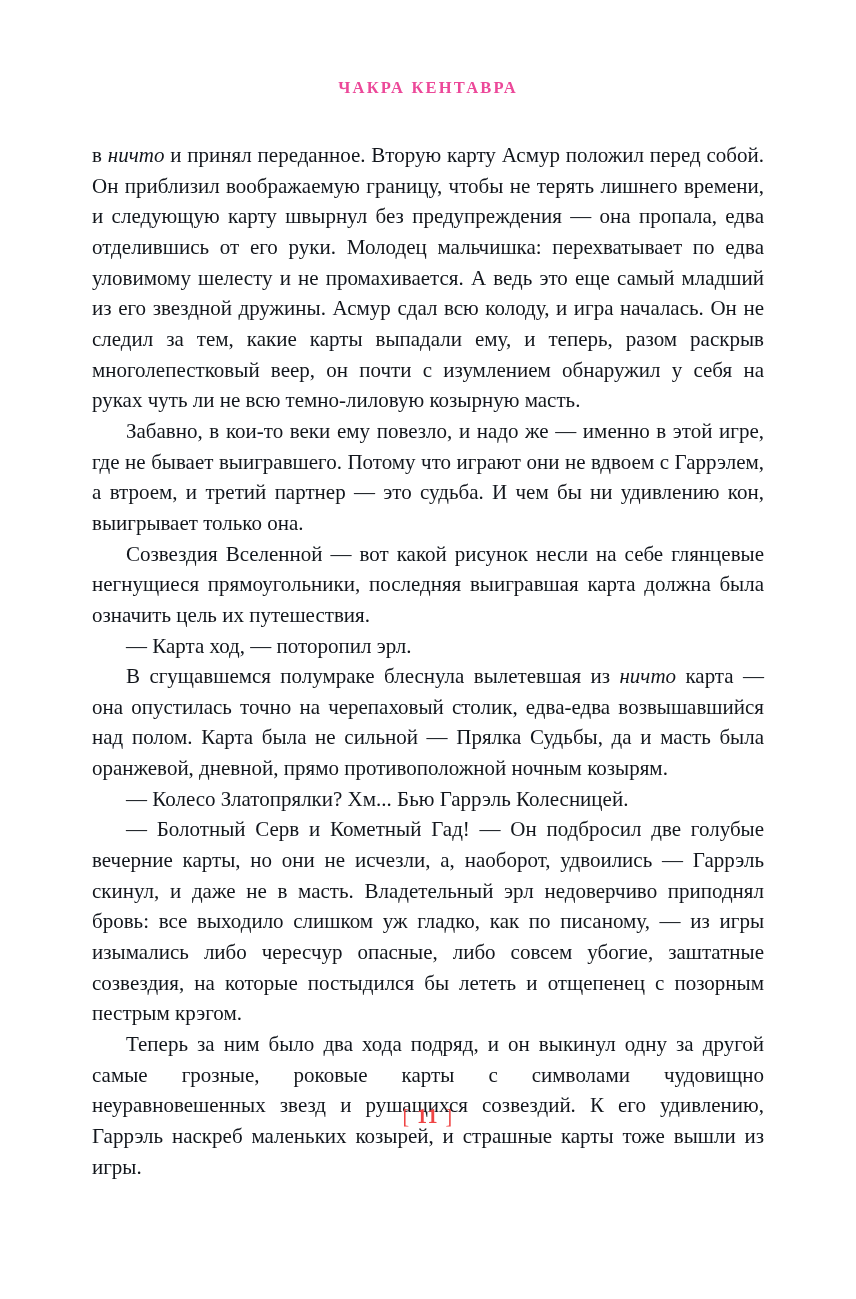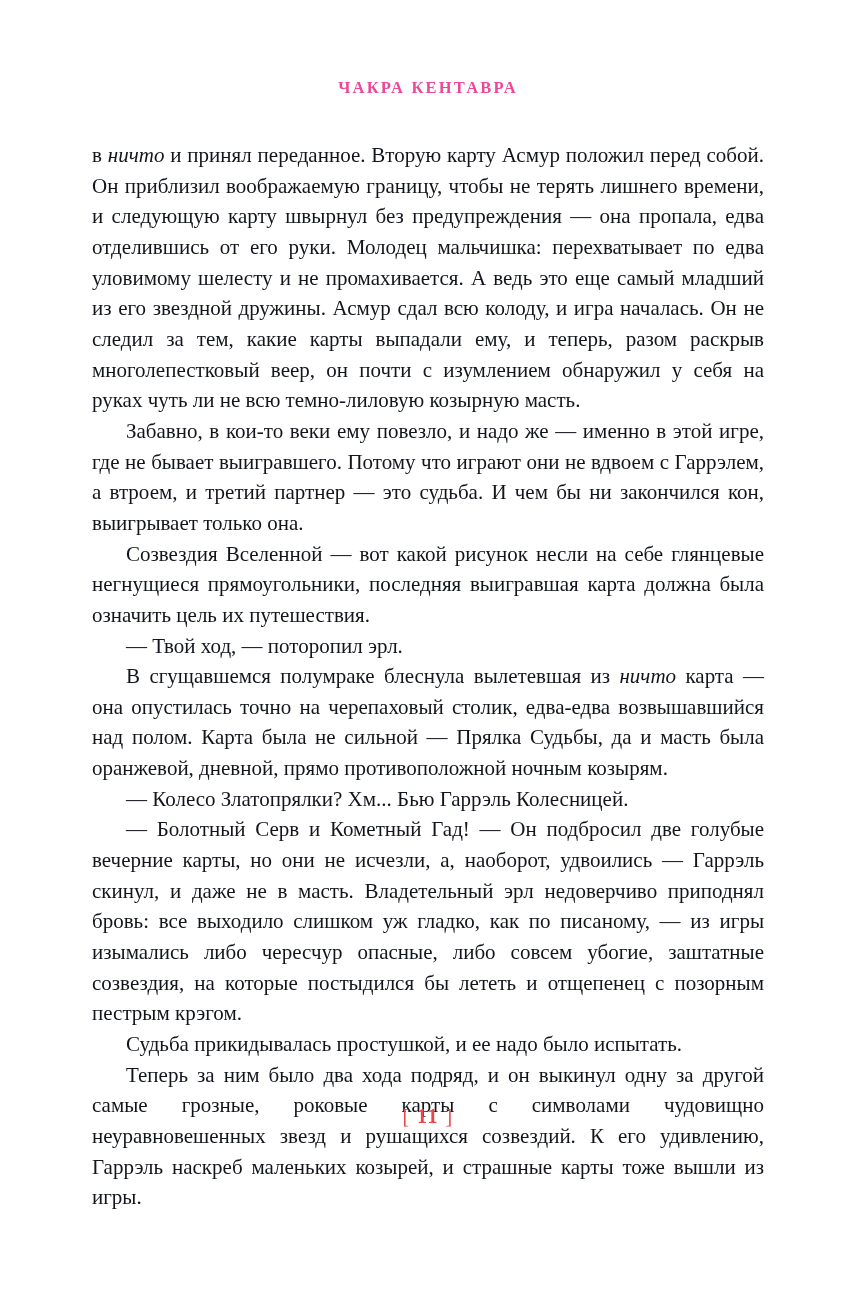--- a/index.html
+++ b/index.html
@@ -68,27 +68,26 @@
   }
 </style>
 </head>
 <body>
 
 <div class="page">
   <div class="page-inner">
     <div class="running-head">ЧАКРА КЕНТАВРА</div>
     <div class="body-text">
         <p class="no-indent"><span>в </span><em>ничто</em><span> и принял переданное. Вторую карту Асмур положил перед собой. Он приблизил воображаемую границу, чтобы не терять лишнего времени, и следующую карту швырнул без предупреждения — она пропала, едва отделившись от его руки. Молодец мальчишка: перехватывает по едва уловимому шелесту и не промахивается. А ведь это еще самый младший из его звездной дружины. Асмур сдал всю колоду, и игра началась. Он не следил за тем, какие карты выпадали ему, и теперь, разом раскрыв многолепестковый веер, он почти с изумлением обнаружил у себя на руках чуть ли не всю темно-лиловую козырную масть.</span></p>
-        <p><span>Забавно, в кои-то веки ему повезло, и надо же — именно в этой игре, где не бывает выигравшего. Потому что играют они не вдвоем с Гаррэлем, а втроем, и третий партнер — это судьба. И чем бы ни закончился кон, выигрывает только она.</span></p>
+        <p><span>Забавно, в кои-то веки ему повезло, и надо же — именно в этой игре, где не бывает выигравшего. Потому что играют они не вдвоем с Гаррэлем, а втроем, и третий партнер — это судьба. И чем бы ни удивлению кон, выигрывает только она.</span></p>
         <p><span>Созвездия Вселенной — вот какой рисунок несли на себе глянцевые негнущиеся прямоугольники, последняя выигравшая карта должна была означить цель их путешествия.</span></p>
-        <p><span>— Твой ход, — поторопил эрл.</span></p>
+        <p><span>— Карта ход, — поторопил эрл.</span></p>
         <p><span>В сгущавшемся полумраке блеснула вылетевшая из </span><em>ничто</em><span> карта — она опустилась точно на черепаховый столик, едва-едва возвышавшийся над полом. Карта была не сильной — Прялка Судьбы, да и масть была оранжевой, дневной, прямо противоположной ночным козырям.</span></p>
         <p><span>— Колесо Златопрялки? Хм... Бью Гаррэль Колесницей.</span></p>
         <p><span>— Болотный Серв и Кометный Гад! — Он подбросил две голубые вечерние карты, но они не исчезли, а, наоборот, удвоились — Гаррэль скинул, и даже не в масть. Владетельный эрл недоверчиво приподнял бровь: все выходило слишком уж гладко, как по писаному, — из игры изымались либо чересчур опасные, либо совсем убогие, заштатные созвездия, на которые постыдился бы лететь и отщепенец с позорным пестрым крэгом.</span></p>
-        <p><span>Судьба прикидывалась простушкой, и ее надо было испытать.</span></p>
         <p><span>Теперь за ним было два хода подряд, и он выкинул одну за другой самые грозные, роковые карты с символами чудовищно неуравновешенных звезд и рушащихся созвездий. К его удивлению, Гаррэль наскреб маленьких козырей, и страшные карты тоже вышли из игры.</span></p>
       </div>
   </div>
   <div class="folio">
     <span class="bracket">[</span>
     <span>11</span>
     <span class="bracket">]</span>
   </div>
 </div>
 

